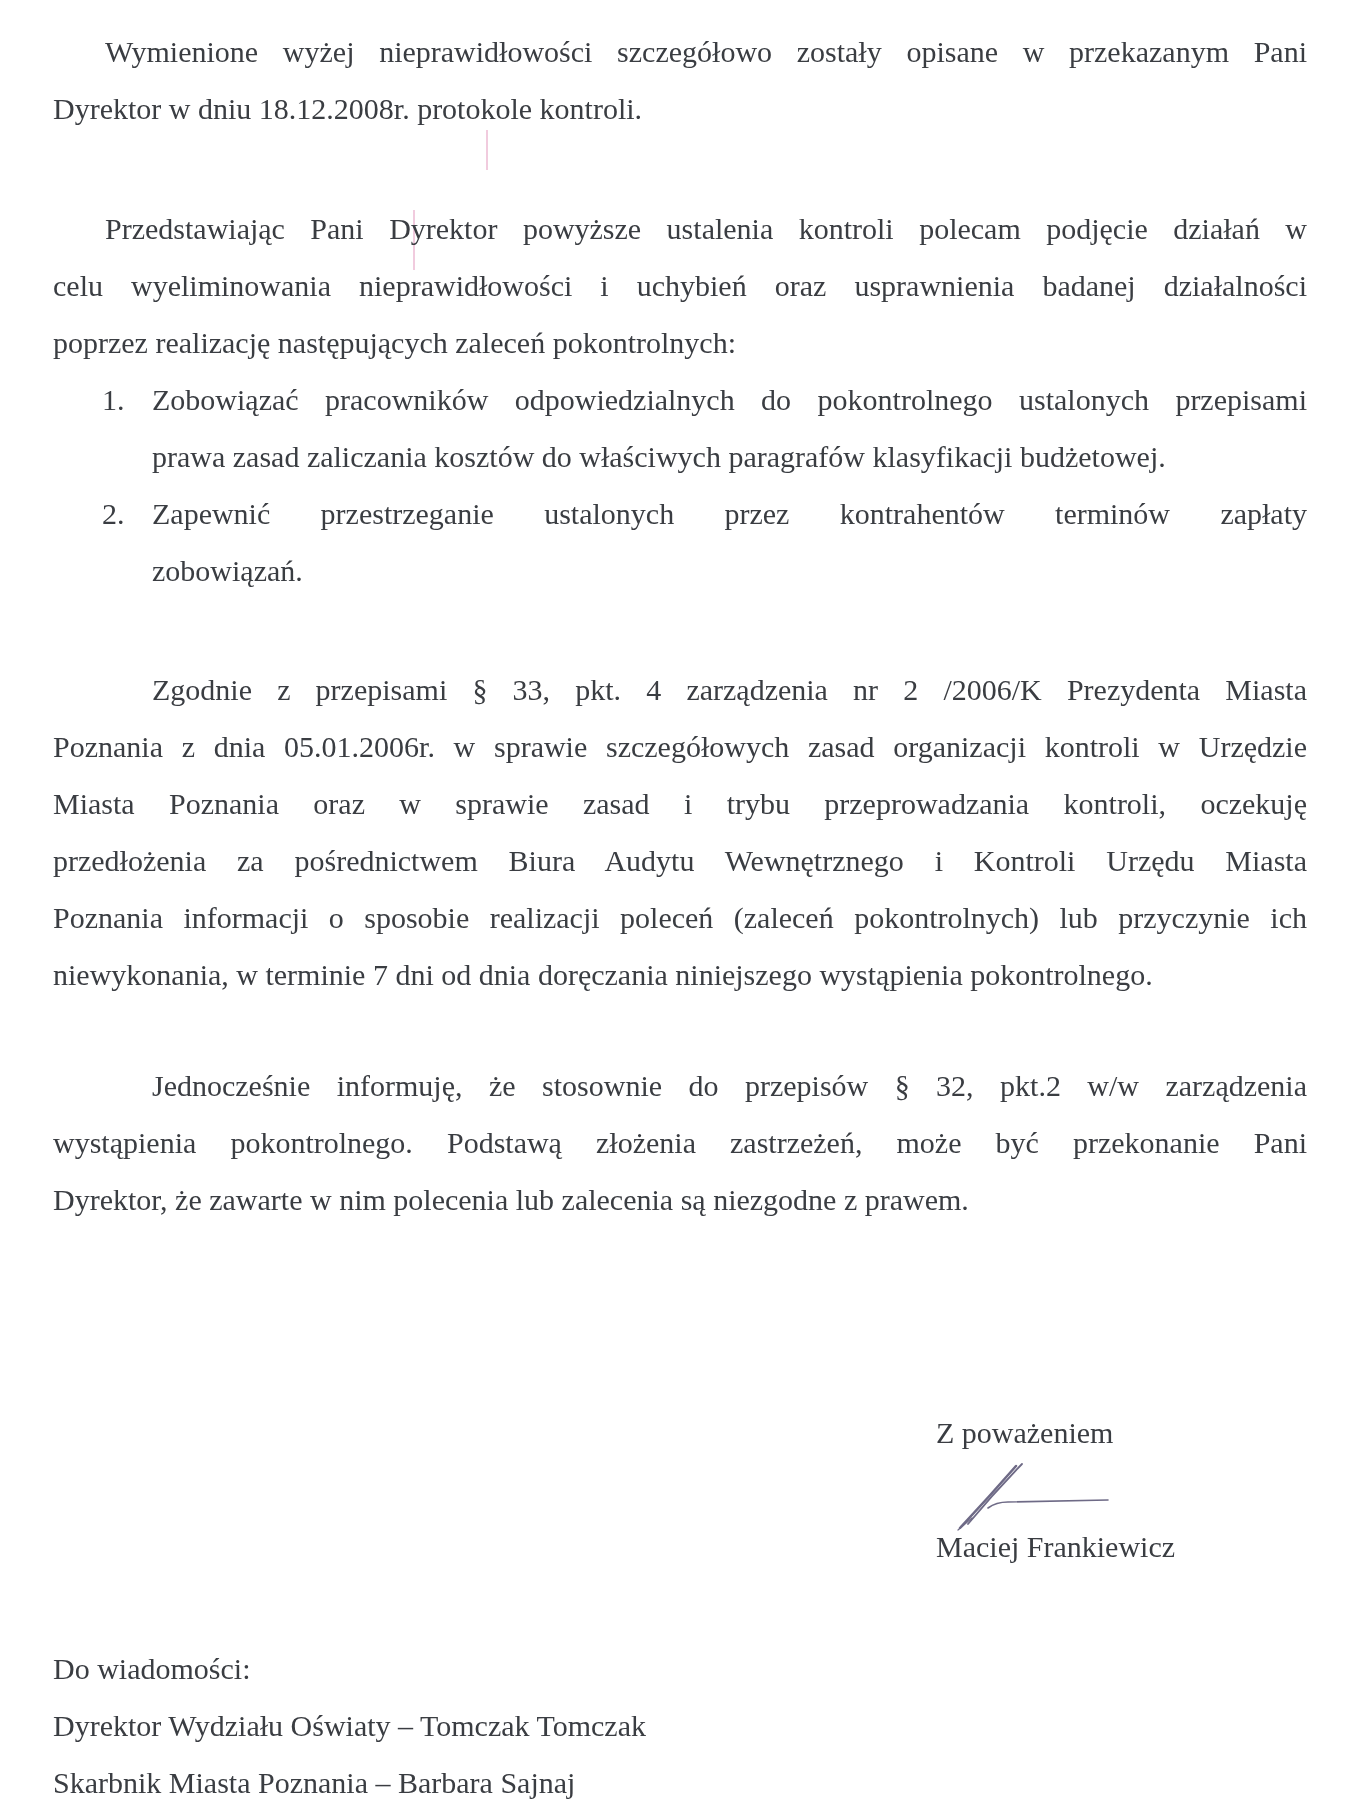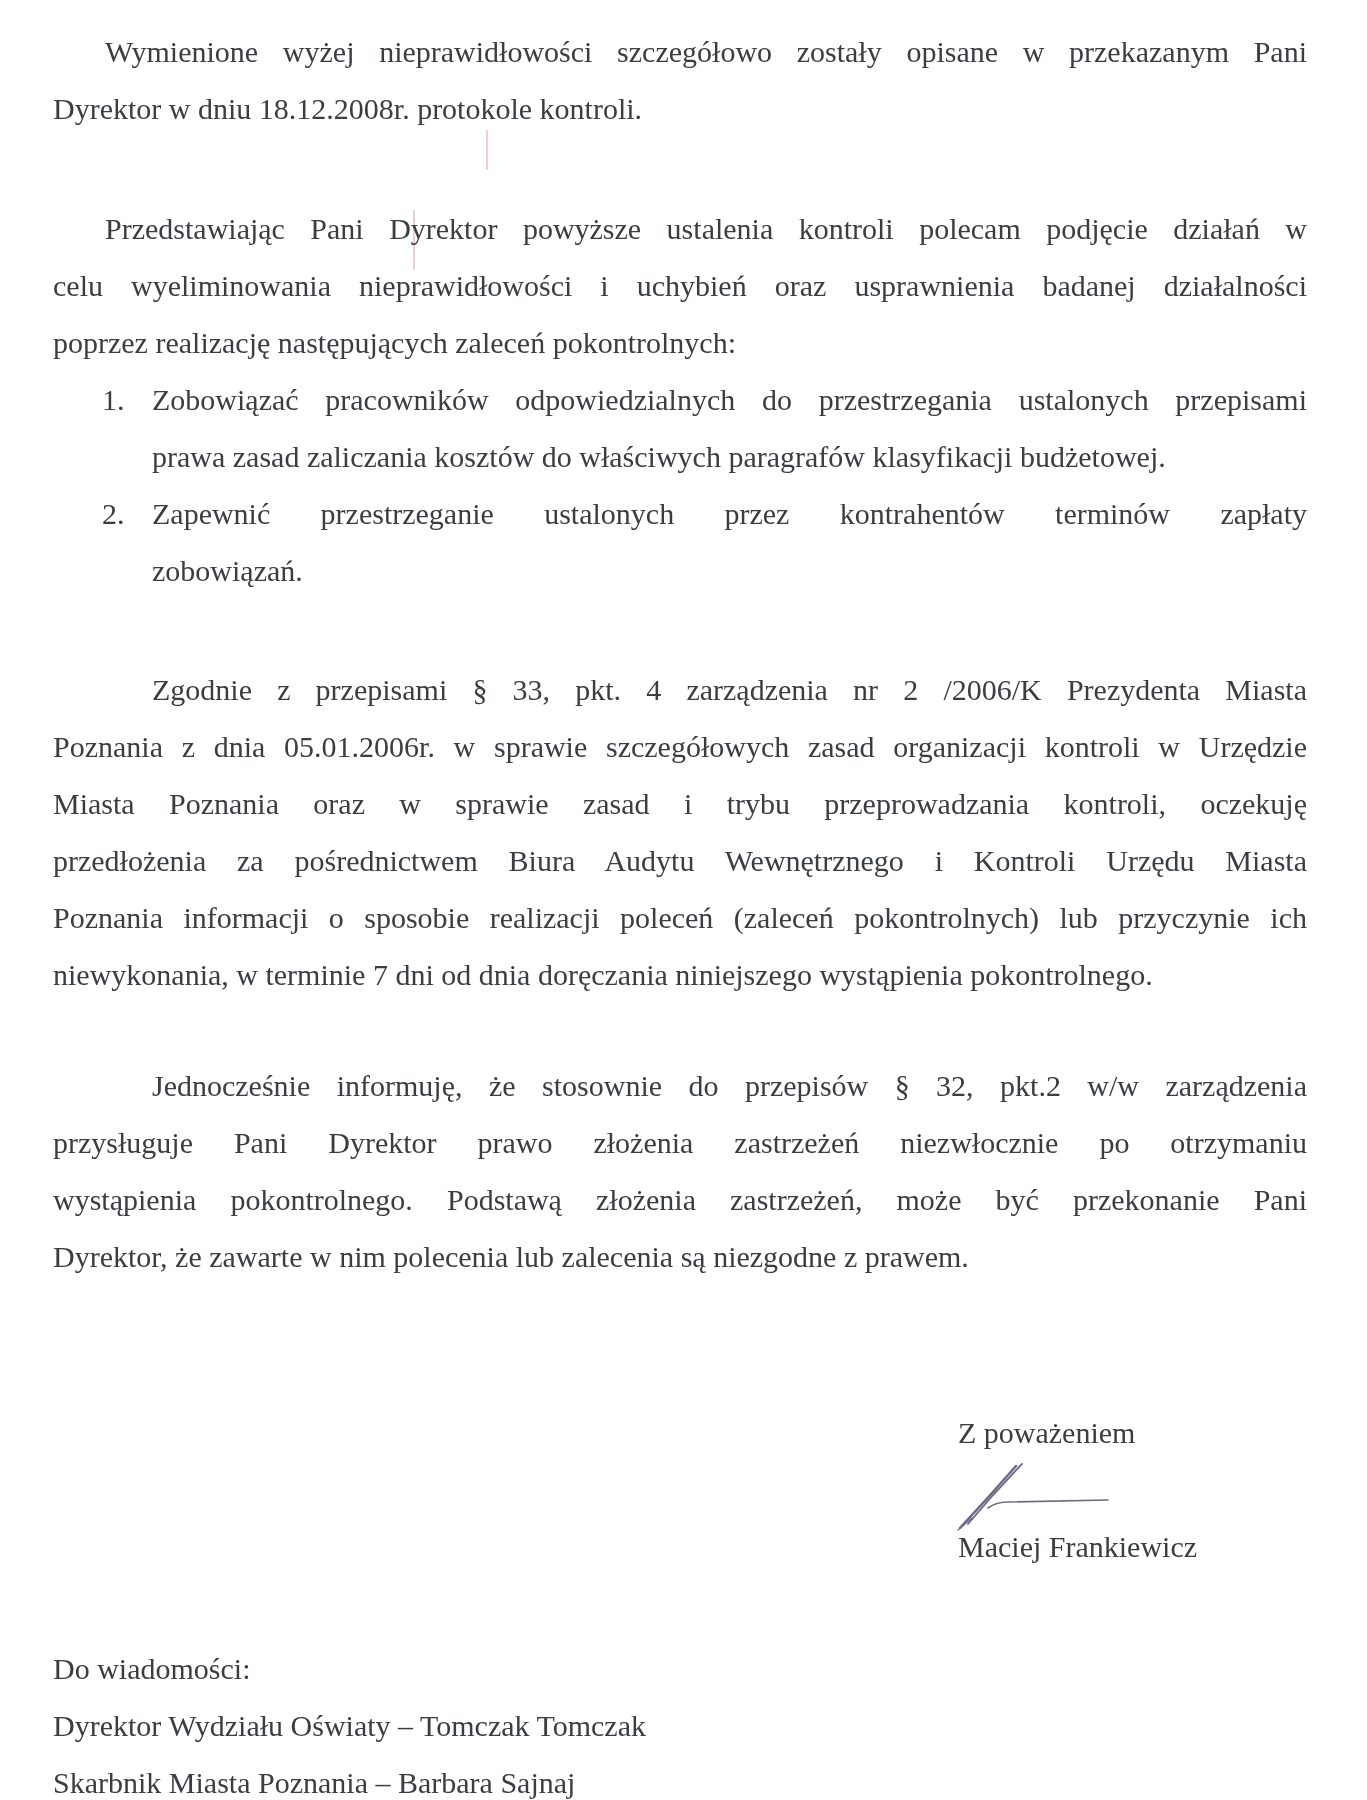--- a/index.html
+++ b/index.html
@@ -11,21 +11,21 @@
   }
   .page { position: absolute; left: 0; top: 0; width: 1367px; height: 1800px; }
   .para { position: absolute; left: 53px; width: 1254px; line-height: 57px; margin: 0; font-family: Liberation Serif, serif; }
   .line { display: block; white-space: nowrap; height: 57px; }
   .justify { text-align: justify; text-align-last: justify; }
   .indent1 { padding-left: 52px; }
   .indent2 { padding-left: 99px; }
   .list { position: absolute; left: 53px; width: 1254px; line-height: 57px; margin: 0; padding: 0; list-style: none; }
   .list-item { position: relative; padding-left: 99px; }
   .list-num { position: absolute; left: 49px; top: 0; }
-  .closing { position: absolute; left: 958px; line-height: 57px; }
+  .closing { position: absolute; left: 936px; line-height: 57px; }
   .signature { position: absolute; left: 948px; top: 1458px; width: 180px; height: 80px; }
   .cc { position: absolute; left: 53px; top: 1640px; line-height: 57px; }
   .stray { position: absolute; width: 2px; background: #e7a8c8; opacity: 0.6; }
 </style>
 </head>
 <body>
 
 <div class="page">
 
   <div class="stray" style="left:486px; top:130px; height:40px;"></div>
@@ -38,42 +38,41 @@
 
   <div class="para" style="top:200px;">
     <span class="line justify indent1">Przedstawiając Pani Dyrektor powyższe ustalenia kontroli polecam podjęcie działań w</span>
     <span class="line justify">celu wyeliminowania nieprawidłowości i uchybień oraz usprawnienia badanej działalności</span>
     <span class="line">poprzez realizację następujących zaleceń pokontrolnych:</span>
   </div>
 
   <ol class="list" style="top:371px;">
     <li class="list-item">
       <span class="list-num">1.</span>
-      <span class="line justify">Zobowiązać pracowników odpowiedzialnych do przestrzegania ustalonych przepisami</span>
+      <span class="line justify">Zobowiązać pracowników odpowiedzialnych do pokontrolnego ustalonych przepisami</span>
       <span class="line">prawa zasad zaliczania kosztów do właściwych paragrafów klasyfikacji budżetowej.</span>
     </li>
     <li class="list-item">
       <span class="list-num">2.</span>
       <span class="line justify">Zapewnić przestrzeganie ustalonych przez kontrahentów terminów zapłaty</span>
       <span class="line">zobowiązań.</span>
     </li>
   </ol>
 
   <div class="para" style="top:661px;">
     <span class="line justify indent2">Zgodnie z przepisami § 33, pkt. 4 zarządzenia nr 2 /2006/K Prezydenta Miasta</span>
     <span class="line justify">Poznania z dnia 05.01.2006r. w sprawie szczegółowych zasad organizacji kontroli w Urzędzie</span>
     <span class="line justify">Miasta Poznania oraz w sprawie zasad i trybu przeprowadzania kontroli, oczekuję</span>
     <span class="line justify">przedłożenia za pośrednictwem Biura Audytu Wewnętrznego i Kontroli Urzędu Miasta</span>
     <span class="line justify">Poznania informacji o sposobie realizacji poleceń (zaleceń pokontrolnych) lub przyczynie ich</span>
     <span class="line">niewykonania, w terminie 7 dni od dnia doręczania niniejszego wystąpienia pokontrolnego.</span>
   </div>
 
   <div class="para" style="top:1057px;">
     <span class="line justify indent2">Jednocześnie informuję, że stosownie do przepisów § 32, pkt.2 w/w zarządzenia</span>
-    <span class="line justify">przysługuje Pani Dyrektor prawo złożenia zastrzeżeń niezwłocznie po otrzymaniu</span>
     <span class="line justify">wystąpienia pokontrolnego. Podstawą złożenia zastrzeżeń, może być przekonanie Pani</span>
     <span class="line">Dyrektor, że zawarte w nim polecenia lub zalecenia są niezgodne z prawem.</span>
   </div>
 
   <div class="closing" style="top:1404px;">
     <span>Z poważeniem</span>
   </div>
 
   <div class="signature">
     <svg width="180" height="80" viewBox="0 0 180 80">

